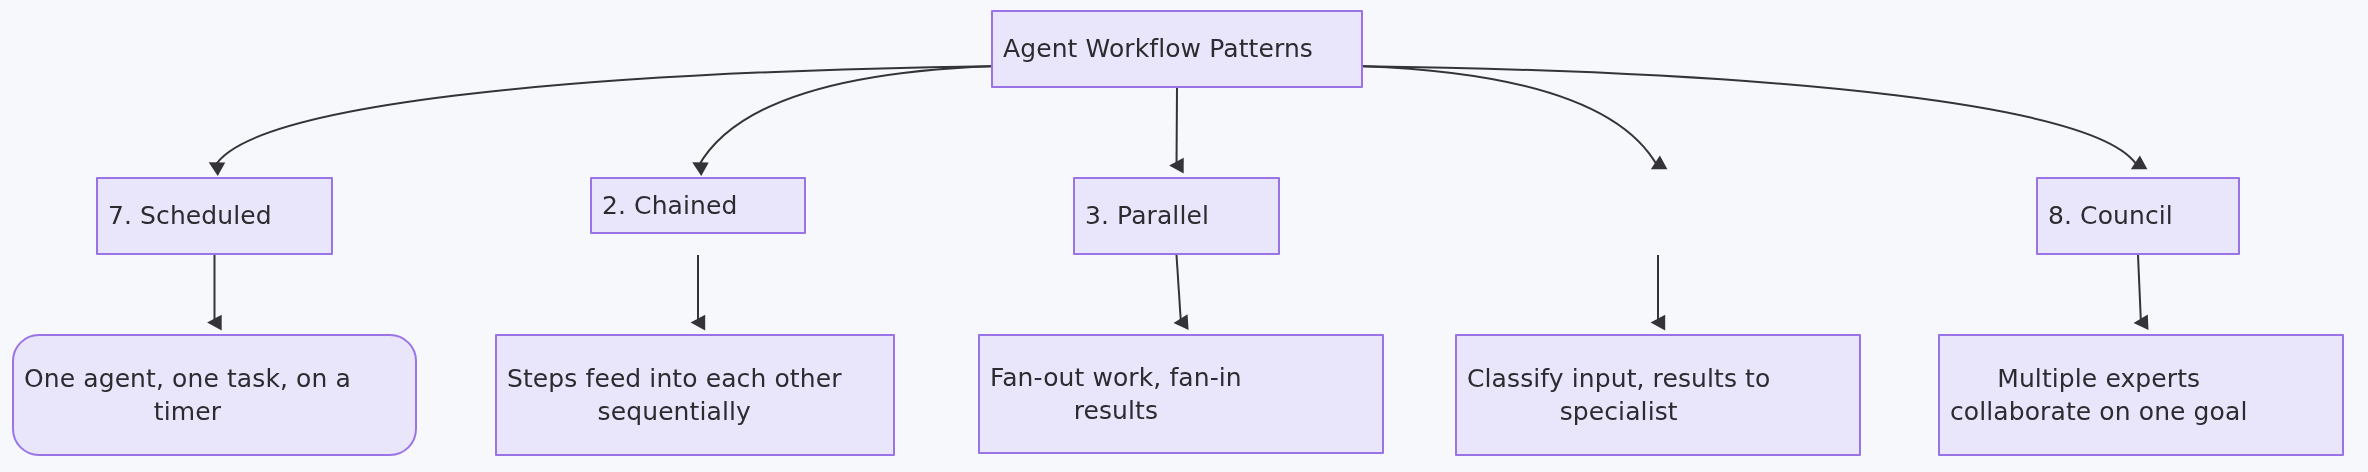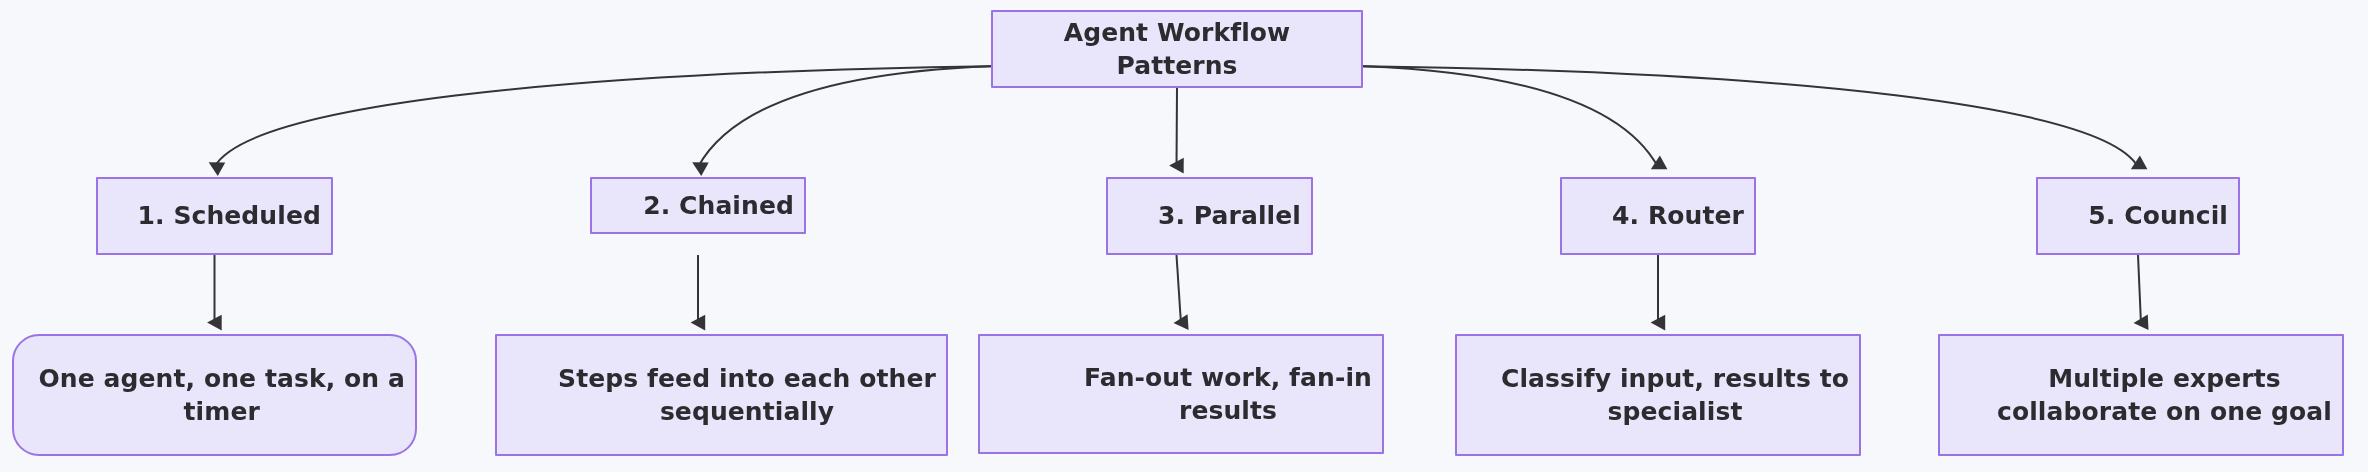--- a/index.html
+++ b/index.html
@@ -29,24 +29,23 @@
     pointer-events: none;
   }
   .node {
     position: absolute;
     box-sizing: border-box;
     background: #e9e5fa;
     border: 2px solid #9a74e6;
     border-radius: 1px;
     display: flex;
     align-items: center;
-    justify-content: flex-end;
+    justify-content: flex-start;
     text-align: center;
     color: #2b2b30;
-    font-weight: bold;
   }
   .node-label {
     font-size: 25px;
     line-height: 1.34;
     letter-spacing: 0.1px;
     color: #2b2b30;
     white-space: pre-line;
     padding: 0 10px;
   }
   .node-root .node-label { font-size: 25px; }
@@ -76,49 +75,46 @@
         <path d="M 1363 66.16 C 1789.25 72.16, 2104 105, 2138 167" fill="none" stroke="#333338" stroke-width="2" marker-end="url(#arrowhead)"></path>
         <path d="M 2138 255 L 2141 324" fill="none" stroke="#333338" stroke-width="2" marker-end="url(#arrowhead)"></path>
       </g>
   </svg>
 
   <div class="node node-root" style="left:991px; top:10px; width:372px; height:78px;">
     <span class="node-label">Agent Workflow Patterns</span>
   </div>
 
   <div class="node node-pattern" style="left:96px; top:177px; width:237px; height:78px;">
-    <span class="node-label">1. Scheduled</span>
+    <span class="node-label">7. Scheduled</span>
   </div>
   <div class="node node-pattern" style="left:590px; top:177px; width:216px; height:57px;">
     <span class="node-label">2. Chained</span>
   </div>
-  <div class="node node-pattern" style="left:1073px; top:177px; width:207px; height:78px;margin-left:33px;">
+  <div class="node node-pattern" style="left:1073px; top:177px; width:207px; height:78px;">
     <span class="node-label">3. Parallel</span>
   </div>
-  <div class="node node-pattern" style="left:1560px; top:177px; width:196px; height:78px;">
-    <span class="node-label">4. Router</span>
-  </div>
   <div class="node node-pattern" style="left:2036px; top:177px; width:204px; height:78px;">
-    <span class="node-label">5. Council</span>
+    <span class="node-label">8. Council</span>
   </div>
 
   <div class="node node-desc" style="left:12px; top:334px; width:405px; height:122px;border-radius:27px;">
     <span class="node-label">One agent, one task, on a
 timer</span>
   </div>
-  <div class="node node-desc" style="left:495px; top:334px; width:453px; height:122px;">
+  <div class="node node-desc" style="left:495px; top:334px; width:400px; height:122px;">
     <span class="node-label">Steps feed into each other
 sequentially</span>
   </div>
   <div class="node node-desc" style="left:978px; top:334px; width:406px; height:120px;">
     <span class="node-label">Fan-out work, fan-in
 results</span>
   </div>
   <div class="node node-desc" style="left:1455px; top:334px; width:406px; height:122px;">
     <span class="node-label">Classify input, results to
 specialist</span>
   </div>
-  <div class="node node-desc" style="left:1938px; top:334px; width:406px; height:122px;padding-left:7px;">
+  <div class="node node-desc" style="left:1938px; top:334px; width:406px; height:122px;">
     <span class="node-label">Multiple experts
 collaborate on one goal</span>
   </div>
 
 </div>
 
 </body></html>

